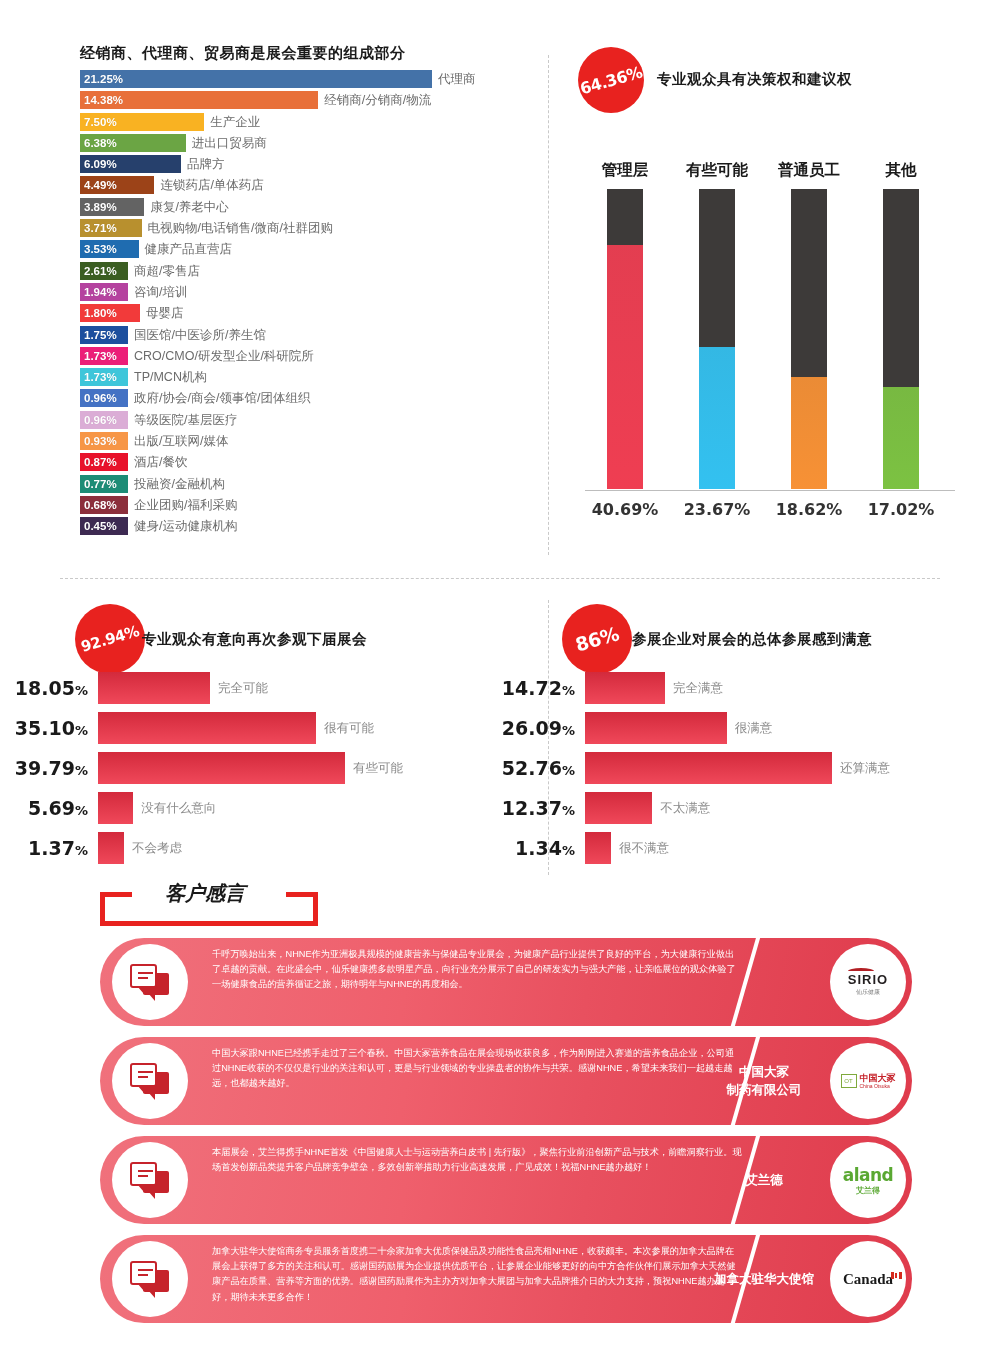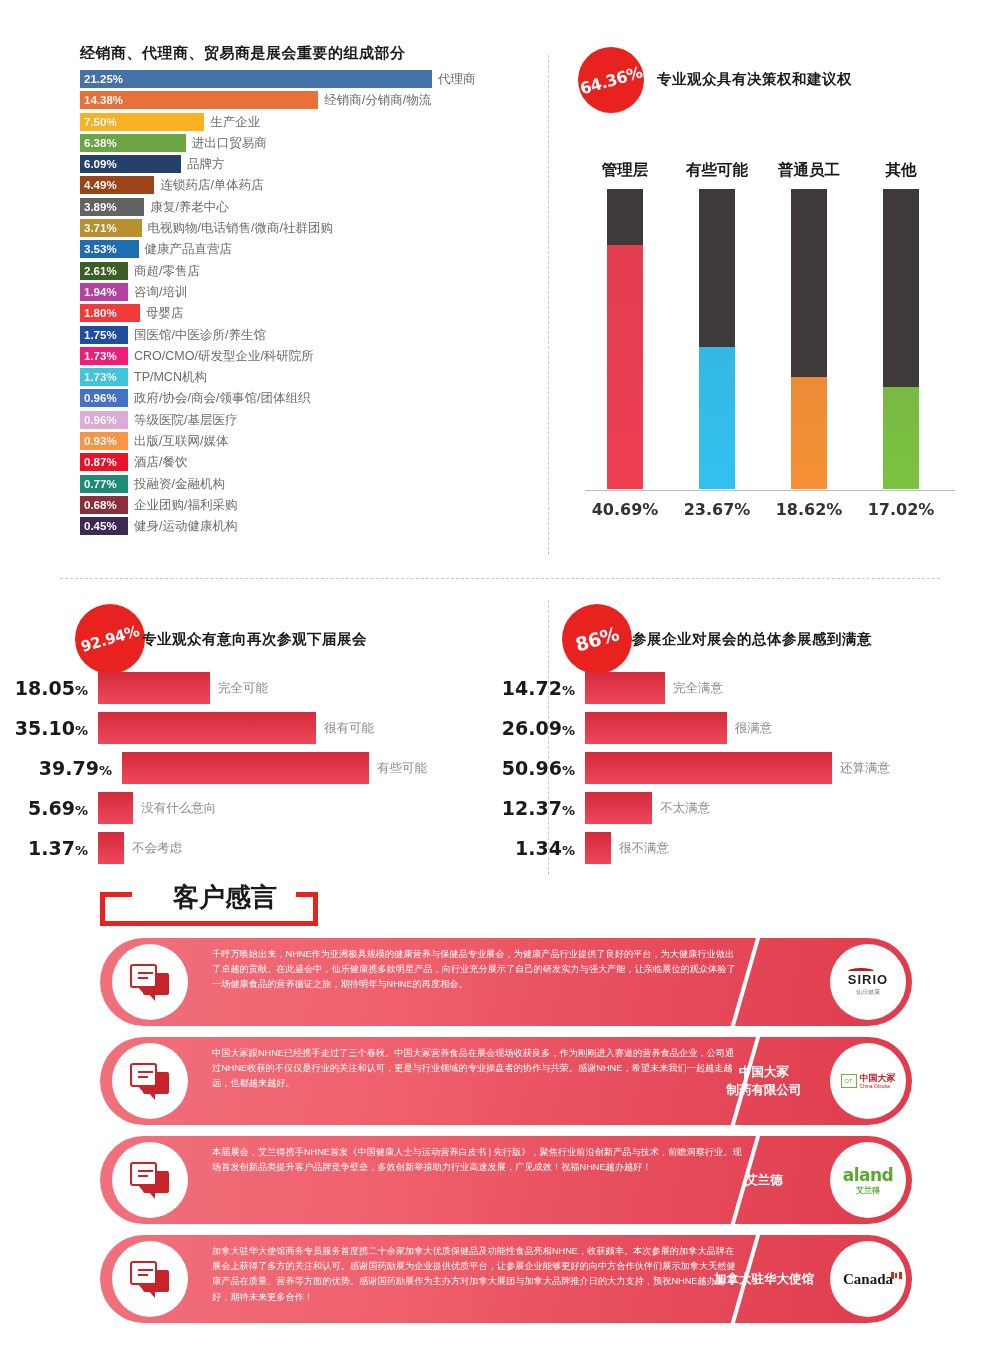--- a/index.html
+++ b/index.html
@@ -113,22 +113,22 @@
   
   .test-section{position:absolute;left:0;top:880px;width:1000px;height:467px;}
   .test-title-wrap{position:absolute;left:100px;top:0px;width:230px;height:48px;}
   .bracket{position:absolute;left:0;top:12px;width:218px;height:34px;}
   .bracket .bl{position:absolute;left:0;top:0;width:32px;height:5px;background:#e8221f;}
   .bracket .blv{position:absolute;left:0;top:0;width:5px;height:34px;background:#e8221f;}
   .bracket .br{position:absolute;right:0;top:0;width:32px;height:5px;background:#e8221f;}
   .bracket .brv{position:absolute;right:0;top:0;width:5px;height:34px;background:#e8221f;}
   .bracket .bb{position:absolute;left:0;bottom:0;width:218px;height:5px;background:#e8221f;}
   .test-title{
-    position:absolute;left:54px;top:0px;width:130px;text-align:center;
-    font-size:26px;font-weight:bold;color:#1a1a1a;background:#fff;padding:0 6px;
+    position:absolute;left:34px;top:0px;width:130px;text-align:center;
+    font-size:20px;font-weight:bold;color:#1a1a1a;background:#fff;padding:0 6px;font-style:italic;
   }
 
   .tcard{
     position:absolute;left:100px;width:812px;height:88px;
     border-radius:44px;
     background:linear-gradient(100deg,#f0717c 0%,#ef5f6c 38%,#e8505f 60%,#df3b4c 100%);
     overflow:hidden;
   }
   .tcard .slash{
     position:absolute;right:165px;top:-12px;width:4px;height:115px;
@@ -271,33 +271,33 @@
   <div class="mid">
     <div class="hdivider2" style="top:10px;height:275px;"></div>
 
     <div class="mid-badge" style="left:75px;top:14px;">
       <div class="btxt" style="font-size:15px;">92.94%</div>
     </div>
     <div class="mid-heading" style="left:142px;top:40px;">专业观众有意向再次参观下届展会</div>
     <div id="revisit-rows">
         <div class="mrow" style="left: 0px; top: 82px;"><span class="mval"><span>18.05</span><span class="pc">%</span></span><span class="mbar" style="width:112.0px;"></span><span class="mlabel">完全可能</span></div>
         <div class="mrow" style="left: 0px; top: 122px;"><span class="mval"><span>35.10</span><span class="pc">%</span></span><span class="mbar" style="width:217.9px;"></span><span class="mlabel">很有可能</span></div>
-        <div class="mrow" style="left: 0px; top: 162px; padding-left: 24px;"><span class="mval"><span>39.79</span><span class="pc">%</span></span><span class="mbar" style="width:247.0px;"></span><span class="mlabel">有些可能</span></div>
+        <div class="mrow" style="left: 0px; top: 162px;"><span class="mval"><span>39.79</span><span class="pc">%</span></span><span class="mbar" style="width:247.0px;"></span><span class="mlabel">有些可能</span></div>
         <div class="mrow" style="left: 0px; top: 202px;"><span class="mval"><span>5.69</span><span class="pc">%</span></span><span class="mbar" style="width:35.3px;"></span><span class="mlabel">没有什么意向</span></div>
         <div class="mrow" style="left: 0px; top: 242px;"><span class="mval"><span>1.37</span><span class="pc">%</span></span><span class="mbar" style="width:26.0px;"></span><span class="mlabel">不会考虑</span></div>
       </div>
 
     <div class="mid-badge" style="left:562px;top:14px;">
       <div class="btxt" style="font-size:19px;">86%</div>
     </div>
     <div class="mid-heading" style="left:632px;top:40px;">参展企业对展会的总体参展感到满意</div>
     <div id="satis-rows">
         <div class="mrow" style="left: 487px; top: 82px;"><span class="mval"><span>14.72</span><span class="pc">%</span></span><span class="mbar" style="width:79.9px;"></span><span class="mlabel">完全满意</span></div>
         <div class="mrow" style="left: 487px; top: 122px;"><span class="mval"><span>26.09</span><span class="pc">%</span></span><span class="mbar" style="width:141.7px;"></span><span class="mlabel">很满意</span></div>
-        <div class="mrow" style="left: 487px; top: 162px;"><span class="mval"><span>50.96</span><span class="pc">%</span></span><span class="mbar" style="width:247.0px;"></span><span class="mlabel">还算满意</span></div>
+        <div class="mrow" style="left: 487px; top: 162px;"><span class="mval"><span>52.76</span><span class="pc">%</span></span><span class="mbar" style="width:247.0px;"></span><span class="mlabel">还算满意</span></div>
         <div class="mrow" style="left: 487px; top: 202px;"><span class="mval"><span>12.37</span><span class="pc">%</span></span><span class="mbar" style="width:67.2px;"></span><span class="mlabel">不太满意</span></div>
         <div class="mrow" style="left: 487px; top: 242px;"><span class="mval"><span>1.34</span><span class="pc">%</span></span><span class="mbar" style="width:26.0px;"></span><span class="mlabel">很不满意</span></div>
       </div>
   </div>
 
   <div class="test-section">
     <div class="test-title-wrap">
       <div class="bracket">
         <div class="bl"></div>
           <div class="blv"></div>

